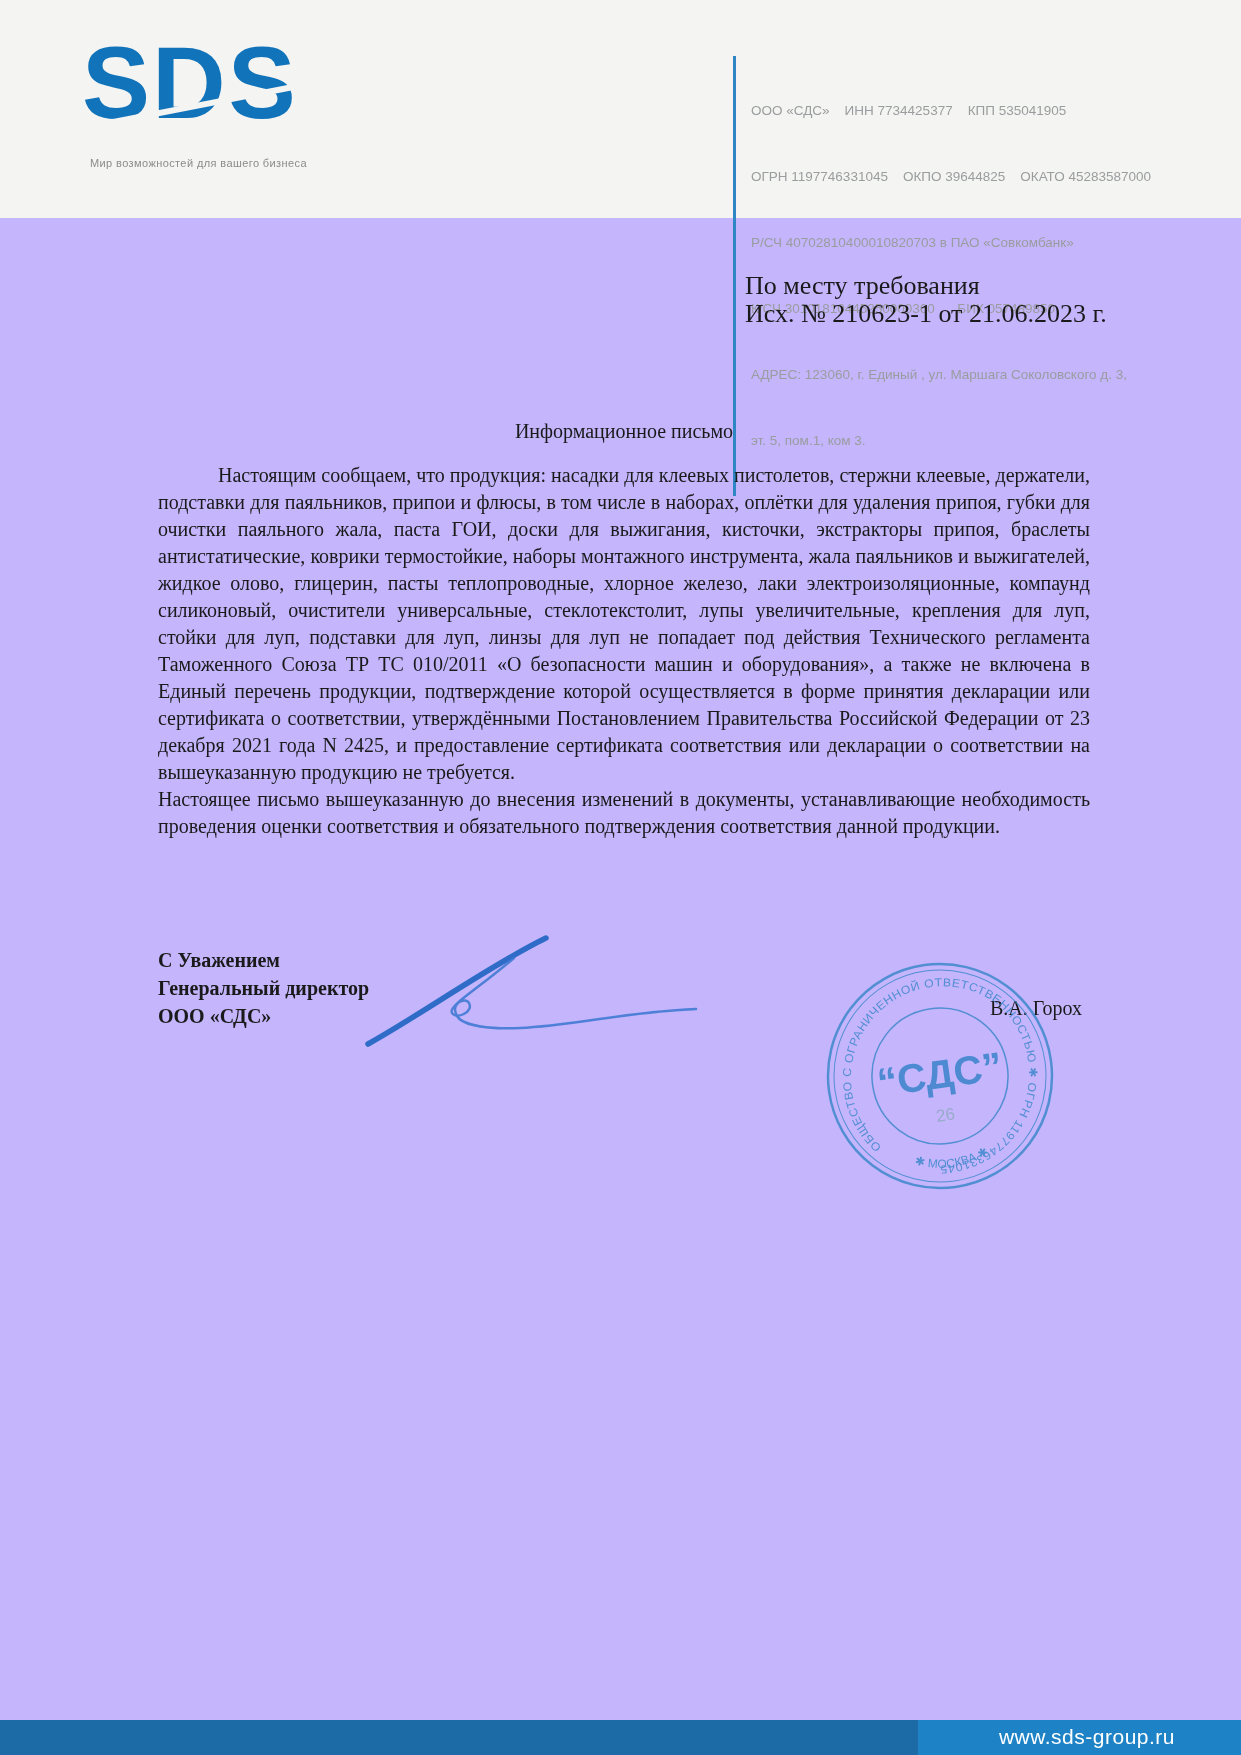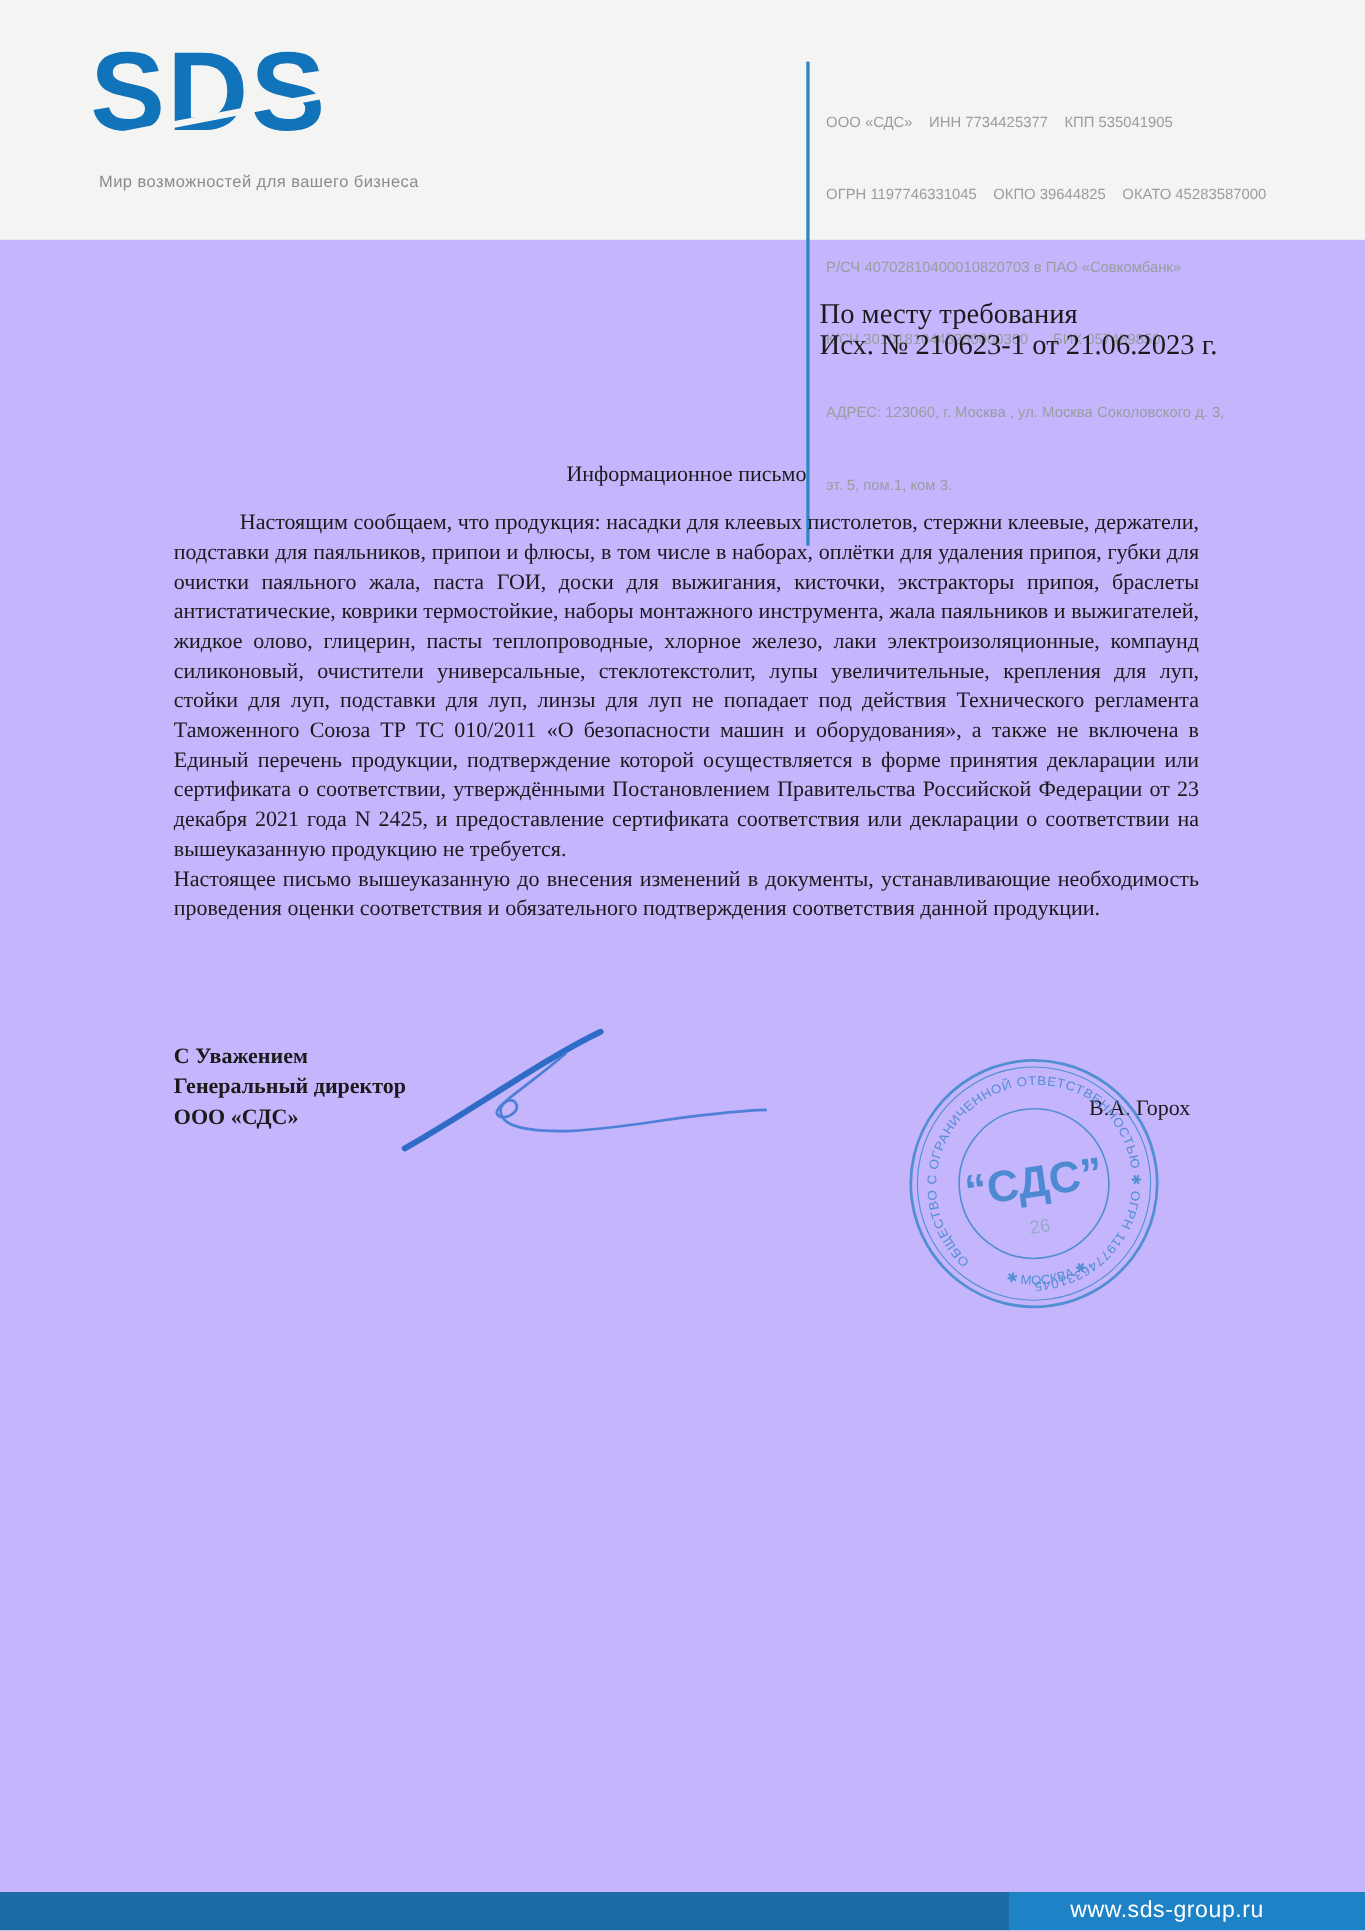--- a/index.html
+++ b/index.html
@@ -11,21 +11,21 @@
   
   .header-band{position:absolute;left:0;top:0;width:1241px;height:218px;background:#f4f4f2;}
   .logo-text{
     position:absolute;left:82px;top:28px;
     font-family:"Liberation Sans", sans-serif;font-weight:bold;
     font-size:102px;line-height:110px;color:#1173ba;letter-spacing:2px;
   }
   .logo-slice{position:absolute;left:76px;top:99px;width:280px;height:6px;background:#f4f4f2;transform:rotate(-11deg);}
   .logo-tagline{
     position:absolute;left:90px;top:157px;width:340px;
-    font-family:"Liberation Sans", sans-serif;font-size:15px;color:#8b8b8b;letter-spacing:0.4px;
+    font-family:"Liberation Sans", sans-serif;font-size:11px;color:#8b8b8b;letter-spacing:0.4px;
   }
   .company-info{
     position:absolute;left:733px;top:56px;width:420px;
     border-left:3px solid #2e86c5;padding-left:15px;
     font-family:"Liberation Sans", sans-serif;font-size:13.5px;line-height:22px;color:#9a9d9f;
     white-space:pre-wrap;
   }
   
   .ref-block{
     position:absolute;left:745px;top:272px;width:430px;
@@ -50,38 +50,38 @@
     position:absolute;left:990px;top:997px;font-size:20px;
   }
   .signature-svg{position:absolute;left:362px;top:932px;}
   .stamp-svg{position:absolute;left:822px;top:958px;opacity:0.88;}
   
   .footer-bar{position:absolute;left:0;top:1720px;width:1241px;height:35px;display:flex;}
   .footer-left{width:918px;height:35px;background:#1c6ba6;}
   .footer-right{
     flex:1;height:35px;background:#1e83c6;
     font-family:"Liberation Sans", sans-serif;font-size:21px;color:#ffffff;
-    text-align:right;line-height:34px;padding-right:92px;box-sizing:border-box;letter-spacing:0.5px;
+    text-align:right;line-height:34px;padding-right:66px;box-sizing:border-box;letter-spacing:0.5px;
   }
 </style>
 </head>
 <body>
 
 <div id="page">
 
   <div class="header-band">
     <div class="logo-text">SDS</div>
     <div class="logo-slice"></div>
     <div class="logo-tagline">Мир возможностей для вашего бизнеса</div>
     <div class="company-info">
       <div>ООО «СДС»    ИНН 7734425377    КПП 535041905</div>
       <div>ОГРН 1197746331045    ОКПО 39644825    ОКАТО 45283587000</div>
       <div>Р/СЧ 40702810400010820703 в ПАО «Совкомбанк»</div>
       <div>К/СЧ 30101810445250000360      БИК 057489850</div>
-      <div>АДРЕС: 123060, г. Москва , ул. Москва Соколовского д. 3,</div>
+      <div>АДРЕС: 123060, г. Единый , ул. Маршага Соколовского д. 3,</div>
       <div>эт. 5, пом.1, ком 3.</div>
     </div>
   </div>
 
   <div class="ref-block">
     <div>По месту требования</div>
     <div>Исх. № 210623-1 от 21.06.2023 г.</div>
   </div>
 
   <div class="letter-title">Информационное письмо</div>

